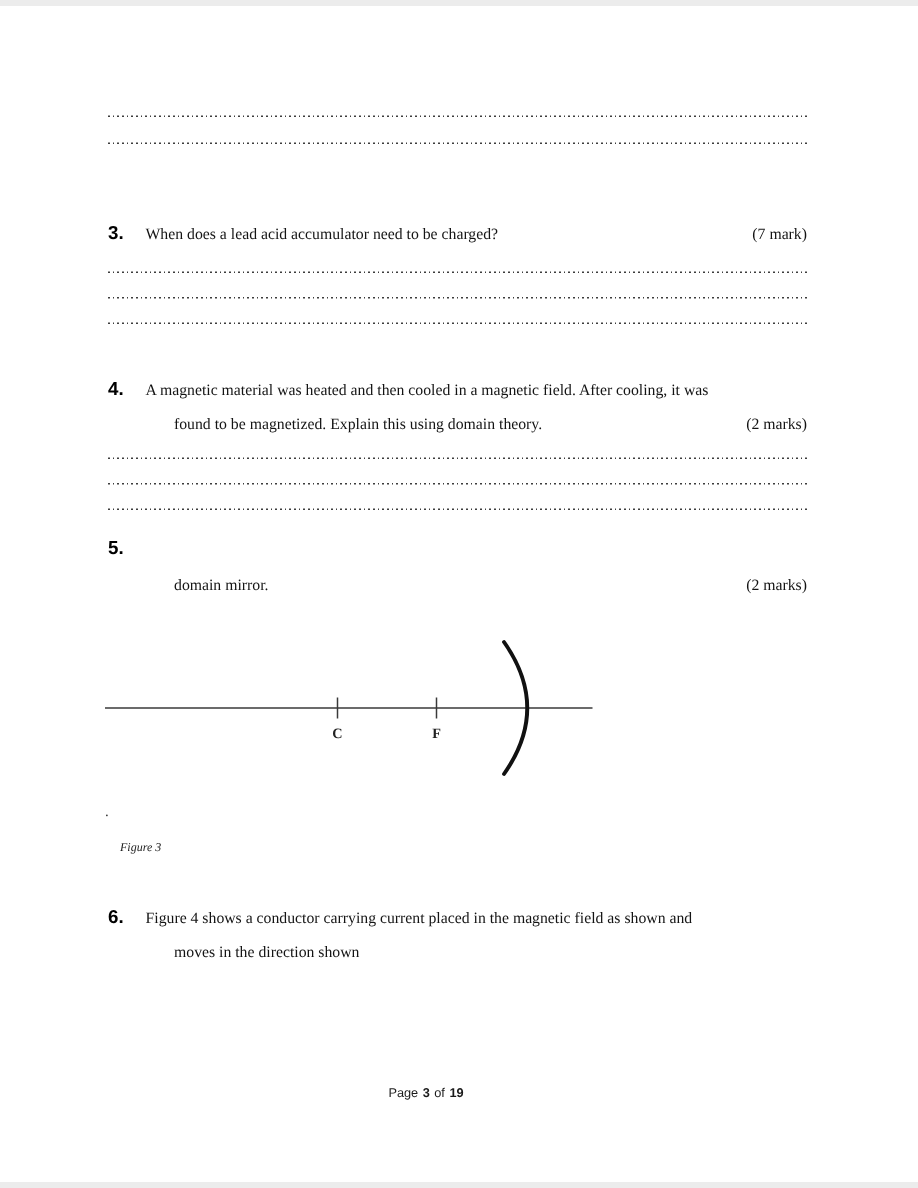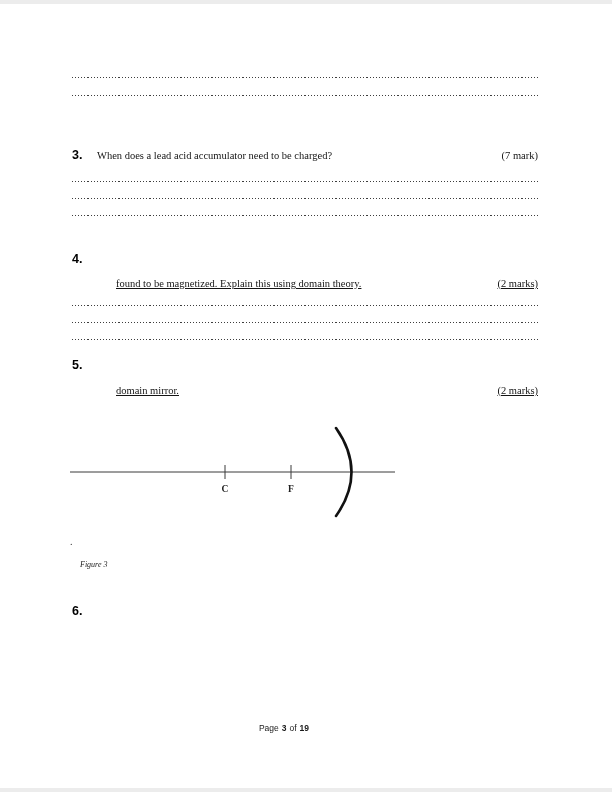--- a/index.html
+++ b/index.html
@@ -43,21 +43,20 @@
     width: 466px;
     display: flex;
     align-items: baseline;
     font-size: 10.5px;
     line-height: 14px;
     color: #141414;
   }
   .row.indent2 {
     left: 116px;
     width: 422px;
-    text-decoration: underline;
   }
   .qnum {
     flex: none;
     width: 25px;
     font-family: "Liberation Sans", sans-serif;
     font-weight: bold;
     font-size: 12.5px;
     color: #000;
   }
   .qtext {
@@ -127,20 +126,21 @@
     <span class="qnum">3.</span>
     <span class="qtext">When does a lead acid accumulator need to be charged?</span>
     <span class="marks">(7 mark)</span>
   </div>
   <div class="dotline" style="top:180px"></div>
   <div class="dotline" style="top:197px"></div>
   <div class="dotline" style="top:214px"></div>
 
   <div class="row" style="top:252px">
     <span class="qnum">4.</span>
+    <span class="qtext">A magnetic material was heated and then cooled in a magnetic field. After cooling, it was</span>
   </div>
   <div class="row indent2" style="top:277px">
     <span class="qtext">found to be magnetized. Explain this using domain theory.</span>
     <span class="marks">(2 marks)</span>
   </div>
   <div class="dotline" style="top:304px"></div>
   <div class="dotline" style="top:321px"></div>
   <div class="dotline" style="top:338px"></div>
 
   <div class="row" style="top:358px">
@@ -158,20 +158,24 @@
     <text x="157" y="68" text-anchor="middle">C</text>
     <text x="223" y="68" text-anchor="middle">F</text>
     <path d="M 268 4 Q 299 48 268 92" fill="none" stroke="#111" stroke-width="2.6" stroke-linecap="round"></path>
   </svg>
 
   <div class="stray-dot">.</div>
   <div class="figure-caption">Figure 3</div>
 
   <div class="row" style="top:604px">
     <span class="qnum">6.</span>
+    <span class="qtext">Figure 4 shows a conductor carrying current placed in the magnetic field as shown and</span>
+  </div>
+  <div class="row indent2" style="top:629px">
+    <span class="qtext">moves in the direction shown</span>
   </div>
 
   <div class="footer">
     <span>Page</span>
     <span class="bold">3</span>
     <span>of</span>
     <span class="bold">19</span>
   </div>
 
 </div>

